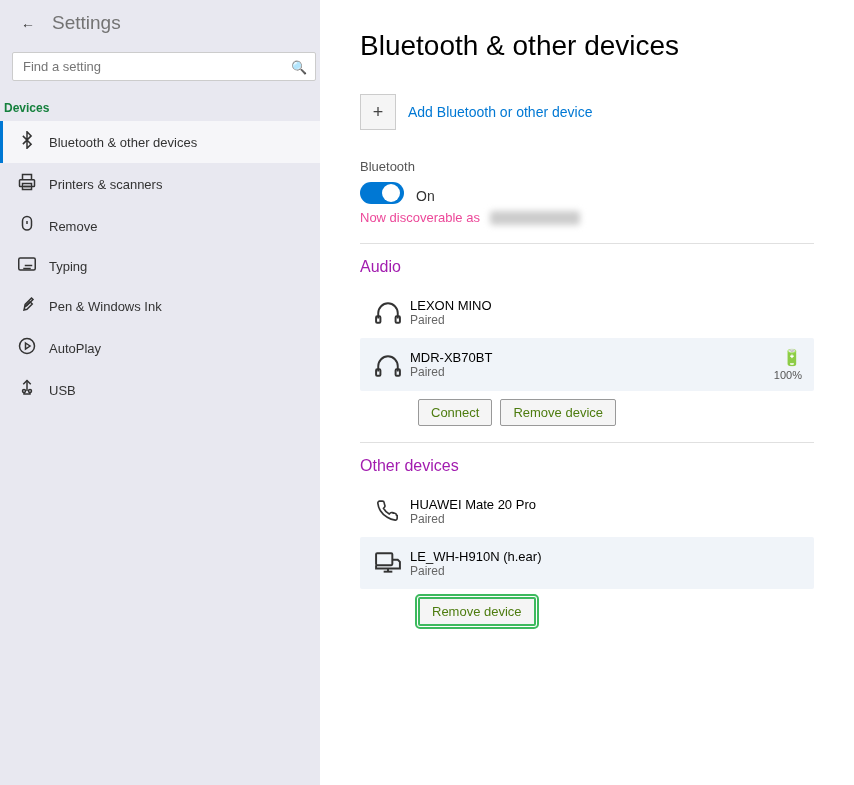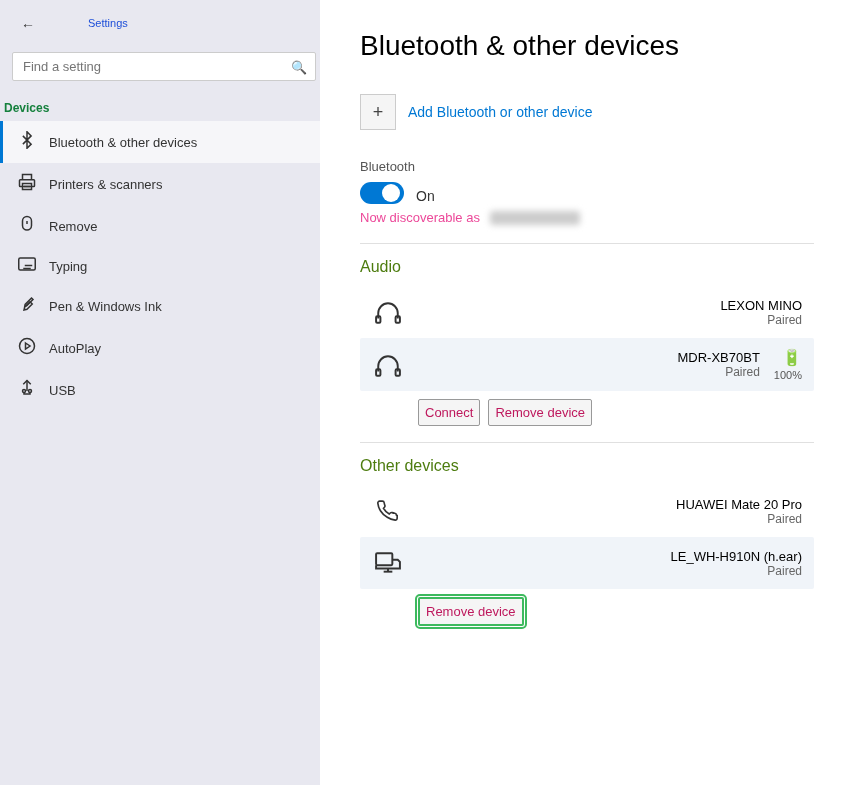--- a/index.html
+++ b/index.html
@@ -38,24 +38,23 @@
       display: flex;
       align-items: center;
       justify-content: center;
       border-radius: 50%;
       cursor: pointer;
       font-size: 14px;
       color: #333;
     }
 
     .sidebar-title {
-      font-size: 11px;
+      font-size: 19px;
       font-weight: 400;
-      color: #1d4ed8;
-      margin-left: 36px;
+      color: #737373;
     }
 
     .search-box {
       margin: 6px 4px 12px 12px;
       position: relative;
     }
 
     .search-box input {
       width: 100%;
       padding: 6px 30px 6px 10px;
@@ -210,32 +209,31 @@
       width: 90px;
       height: 14px;
       background: #ccc;
       border-radius: 3px;
       filter: blur(3px);
     }
 
     .section-title {
       font-size: 16px;
       font-weight: 400;
-      color: #4d7c0f;
+      color: #a21caf;
       margin: 14px 0 10px 0;
     }
 
     .device-item {
       display: flex;
       align-items: center;
-      gap: 14px;
+      gap: 6px;
       padding: 10px 12px;
       border-radius: 2px;
       cursor: pointer;
-      text-align: right;
     }
 
     .device-item.selected {
       background: #f0f4f9;
     }
 
     .device-icon {
       width: 32px;
       height: 32px;
       display: flex;
@@ -278,27 +276,27 @@
       color: #555;
     }
 
     .device-actions {
       display: flex;
       gap: 8px;
       padding: 8px 12px 12px 58px;
     }
 
     .action-btn {
-      padding: 5px 6px;
+      padding: 5px 12px;
       border: 1px solid #999;
       background: #f5f5f5;
       font-size: 13px;
       cursor: pointer;
       border-radius: 2px;
-      color: #be185d;
+      color: #4d7c0f;
     }
 
     .action-btn.highlighted {
       border: 2px solid #3dba5e;
       outline: 2px solid #3dba5e;
       outline-offset: 1px;
     }
 
     .divider {
       height: 1px;

